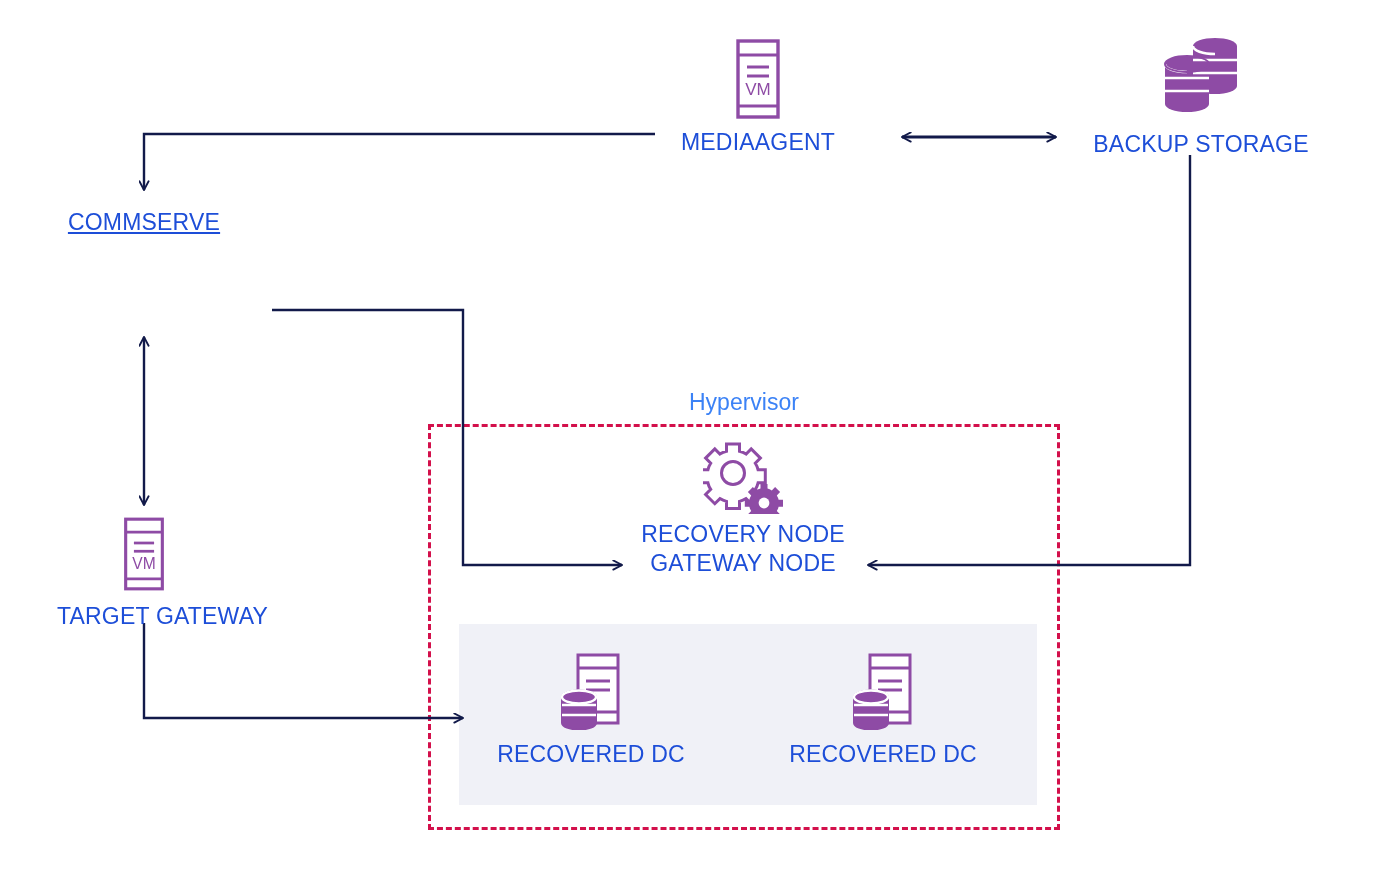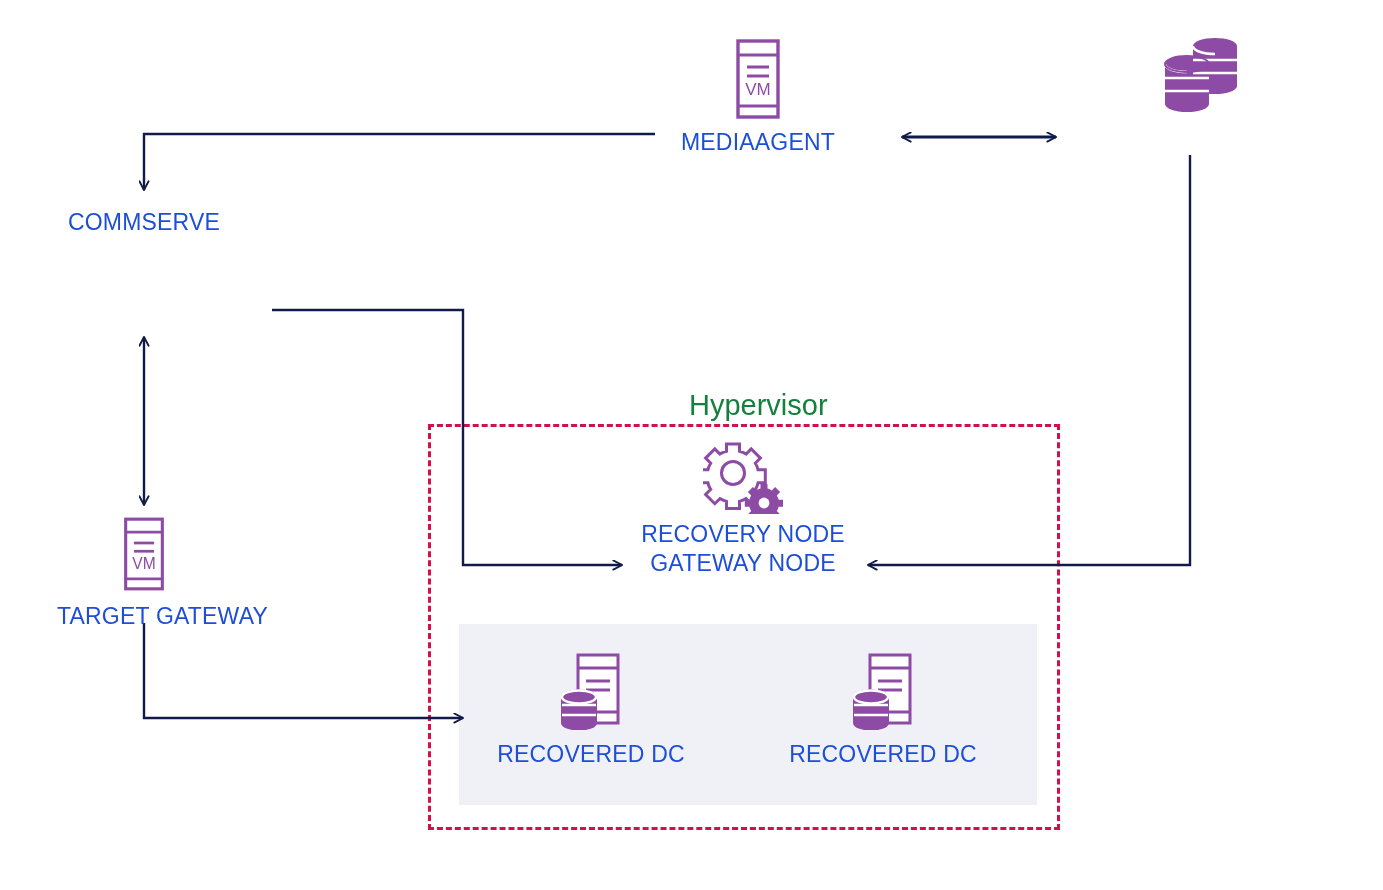--- a/index.html
+++ b/index.html
@@ -44,22 +44,22 @@
     display: block;
     line-height: 0;
   }
   .hv-box {
     position: absolute;
     border: 3px dashed #d3104b;
     box-sizing: border-box;
   }
   .hv-title {
     position: absolute;
-    font-size: 29px;
-    color: #15803d;
+    font-size: 23px;
+    color: #3b82f6;
     white-space: nowrap;
   }
   .gray-panel {
     position: absolute;
     background: #f0f1f7;
   }
   .stacked-label .l2 { display: block; }
 </style>
 </head>
 <body>
@@ -132,24 +132,25 @@
           <path d="M30 45 h44"></path>
           <path d="M24 44 a22 8 0 0 1 -22 -8"></path>
           <path d="M2 50 h44"></path>
           <path d="M2 63 h44"></path>
         </g>
         <g stroke="#8e4ba5" stroke-width="2" fill="none">
           <ellipse cx="24" cy="36" rx="22" ry="8"></ellipse>
         </g>
       </svg>
     </span>
+    <span class="node-label" style="margin-top:10px;">BACKUP STORAGE</span>
   </div>
 
   <div class="node" style="left:44px; top:200px; width:200px;">
-    <span class="node-label" style="margin-top:8px;">COMMSERVE</span>
+    <span class="node-label" style="margin-top:8px;text-decoration:underline;">COMMSERVE</span>
   </div>
 
   <div class="node" style="left:32px; top:516px; width:224px;">
     <span class="icon-wrap">
       <svg width="44" height="76" viewBox="0 0 48 82" xmlns="http://www.w3.org/2000/svg">
         <rect x="4" y="3" width="40" height="76" fill="#ffffff" stroke="#8e4ba5" stroke-width="3.4"></rect>
         <line x1="4" y1="17" x2="44" y2="17" stroke="#8e4ba5" stroke-width="3"></line>
         <line x1="4" y1="68" x2="44" y2="68" stroke="#8e4ba5" stroke-width="3"></line>
         <line x1="13" y1="29" x2="35" y2="29" stroke="#8e4ba5" stroke-width="3"></line>
         <line x1="13" y1="38" x2="35" y2="38" stroke="#8e4ba5" stroke-width="3"></line>

